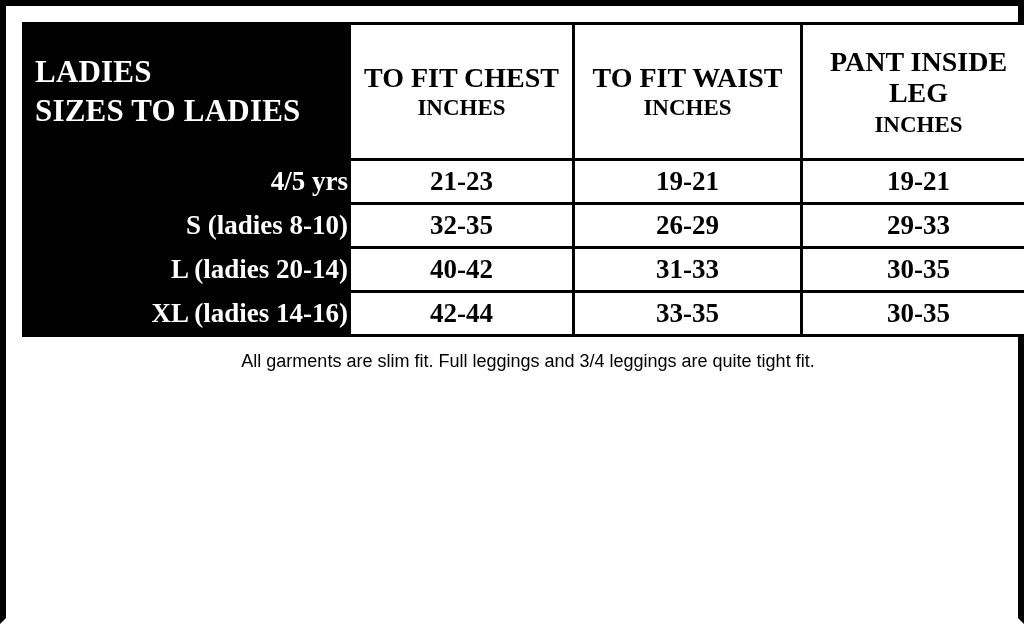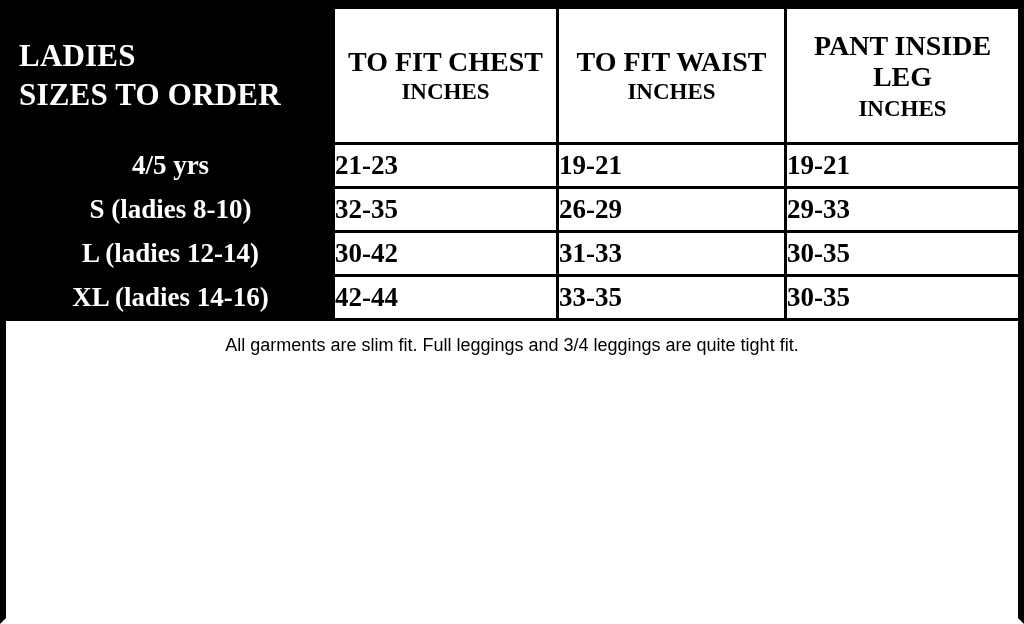--- a/index.html
+++ b/index.html
@@ -18,21 +18,21 @@
   .sheet {
     position: relative;
     width: 1024px;
     height: 624px;
     box-sizing: border-box;
     background: #ffffff;
     border-top: 6px solid #000000;
     border-left: 6px solid #000000;
     border-right: 6px solid #000000;
     border-bottom: 6px solid #ffffff;
-    padding: 0;
+    padding: 16px;
   }
 
   table.size-chart {
     border-collapse: collapse;
     table-layout: fixed;
     width: 1012px;
     margin: 0;
   }
 
   table.size-chart col.c0 { width: 326px; }
@@ -89,29 +89,30 @@
 
   
   tbody td {
     height: 41px;
   }
   td.row-label {
     background: #000000;
     color: #ffffff;
     font-size: 27px;
     font-weight: bold;
-    text-align: center;
+    text-align: right;
     padding-left: 8px;
     white-space: nowrap;
   }
   td.value {
     background: #ffffff;
     color: #000000;
     font-size: 27px;
     font-weight: bold;
+    text-align: center;
   }
 
   .notes {
     width: 1012px;
     padding: 12px 0 0 0;
     text-align: center;
     font-family: "Liberation Sans", sans-serif;
   }
   .notes .note-line {
     display: block;
@@ -129,21 +130,21 @@
     <colgroup>
       <col class="c0">
         <col class="c1">
         <col class="c2">
         <col class="c3">
     </colgroup>
     <thead>
       <tr>
         <th class="head-label">
           <span class="l1">LADIES</span>
-          <span class="l2">SIZES TO ORDER</span>
+          <span class="l2">SIZES TO LADIES</span>
         </th>
         <th>
           <span class="head-main">TO FIT CHEST</span>
           <span class="head-unit">INCHES</span>
         </th>
         <th>
           <span class="head-main">TO FIT WAIST</span>
           <span class="head-unit">INCHES</span>
         </th>
         <th>
@@ -159,22 +160,22 @@
         <td class="value">19-21</td>
         <td class="value">19-21</td>
       </tr>
       <tr>
         <td class="row-label">S (ladies 8-10)</td>
         <td class="value">32-35</td>
         <td class="value">26-29</td>
         <td class="value">29-33</td>
       </tr>
       <tr>
-        <td class="row-label">L (ladies 12-14)</td>
-        <td class="value">30-42</td>
+        <td class="row-label">L (ladies 20-14)</td>
+        <td class="value">40-42</td>
         <td class="value">31-33</td>
         <td class="value">30-35</td>
       </tr>
       <tr>
         <td class="row-label">XL (ladies 14-16)</td>
         <td class="value">42-44</td>
         <td class="value">33-35</td>
         <td class="value">30-35</td>
       </tr>
     </tbody>

